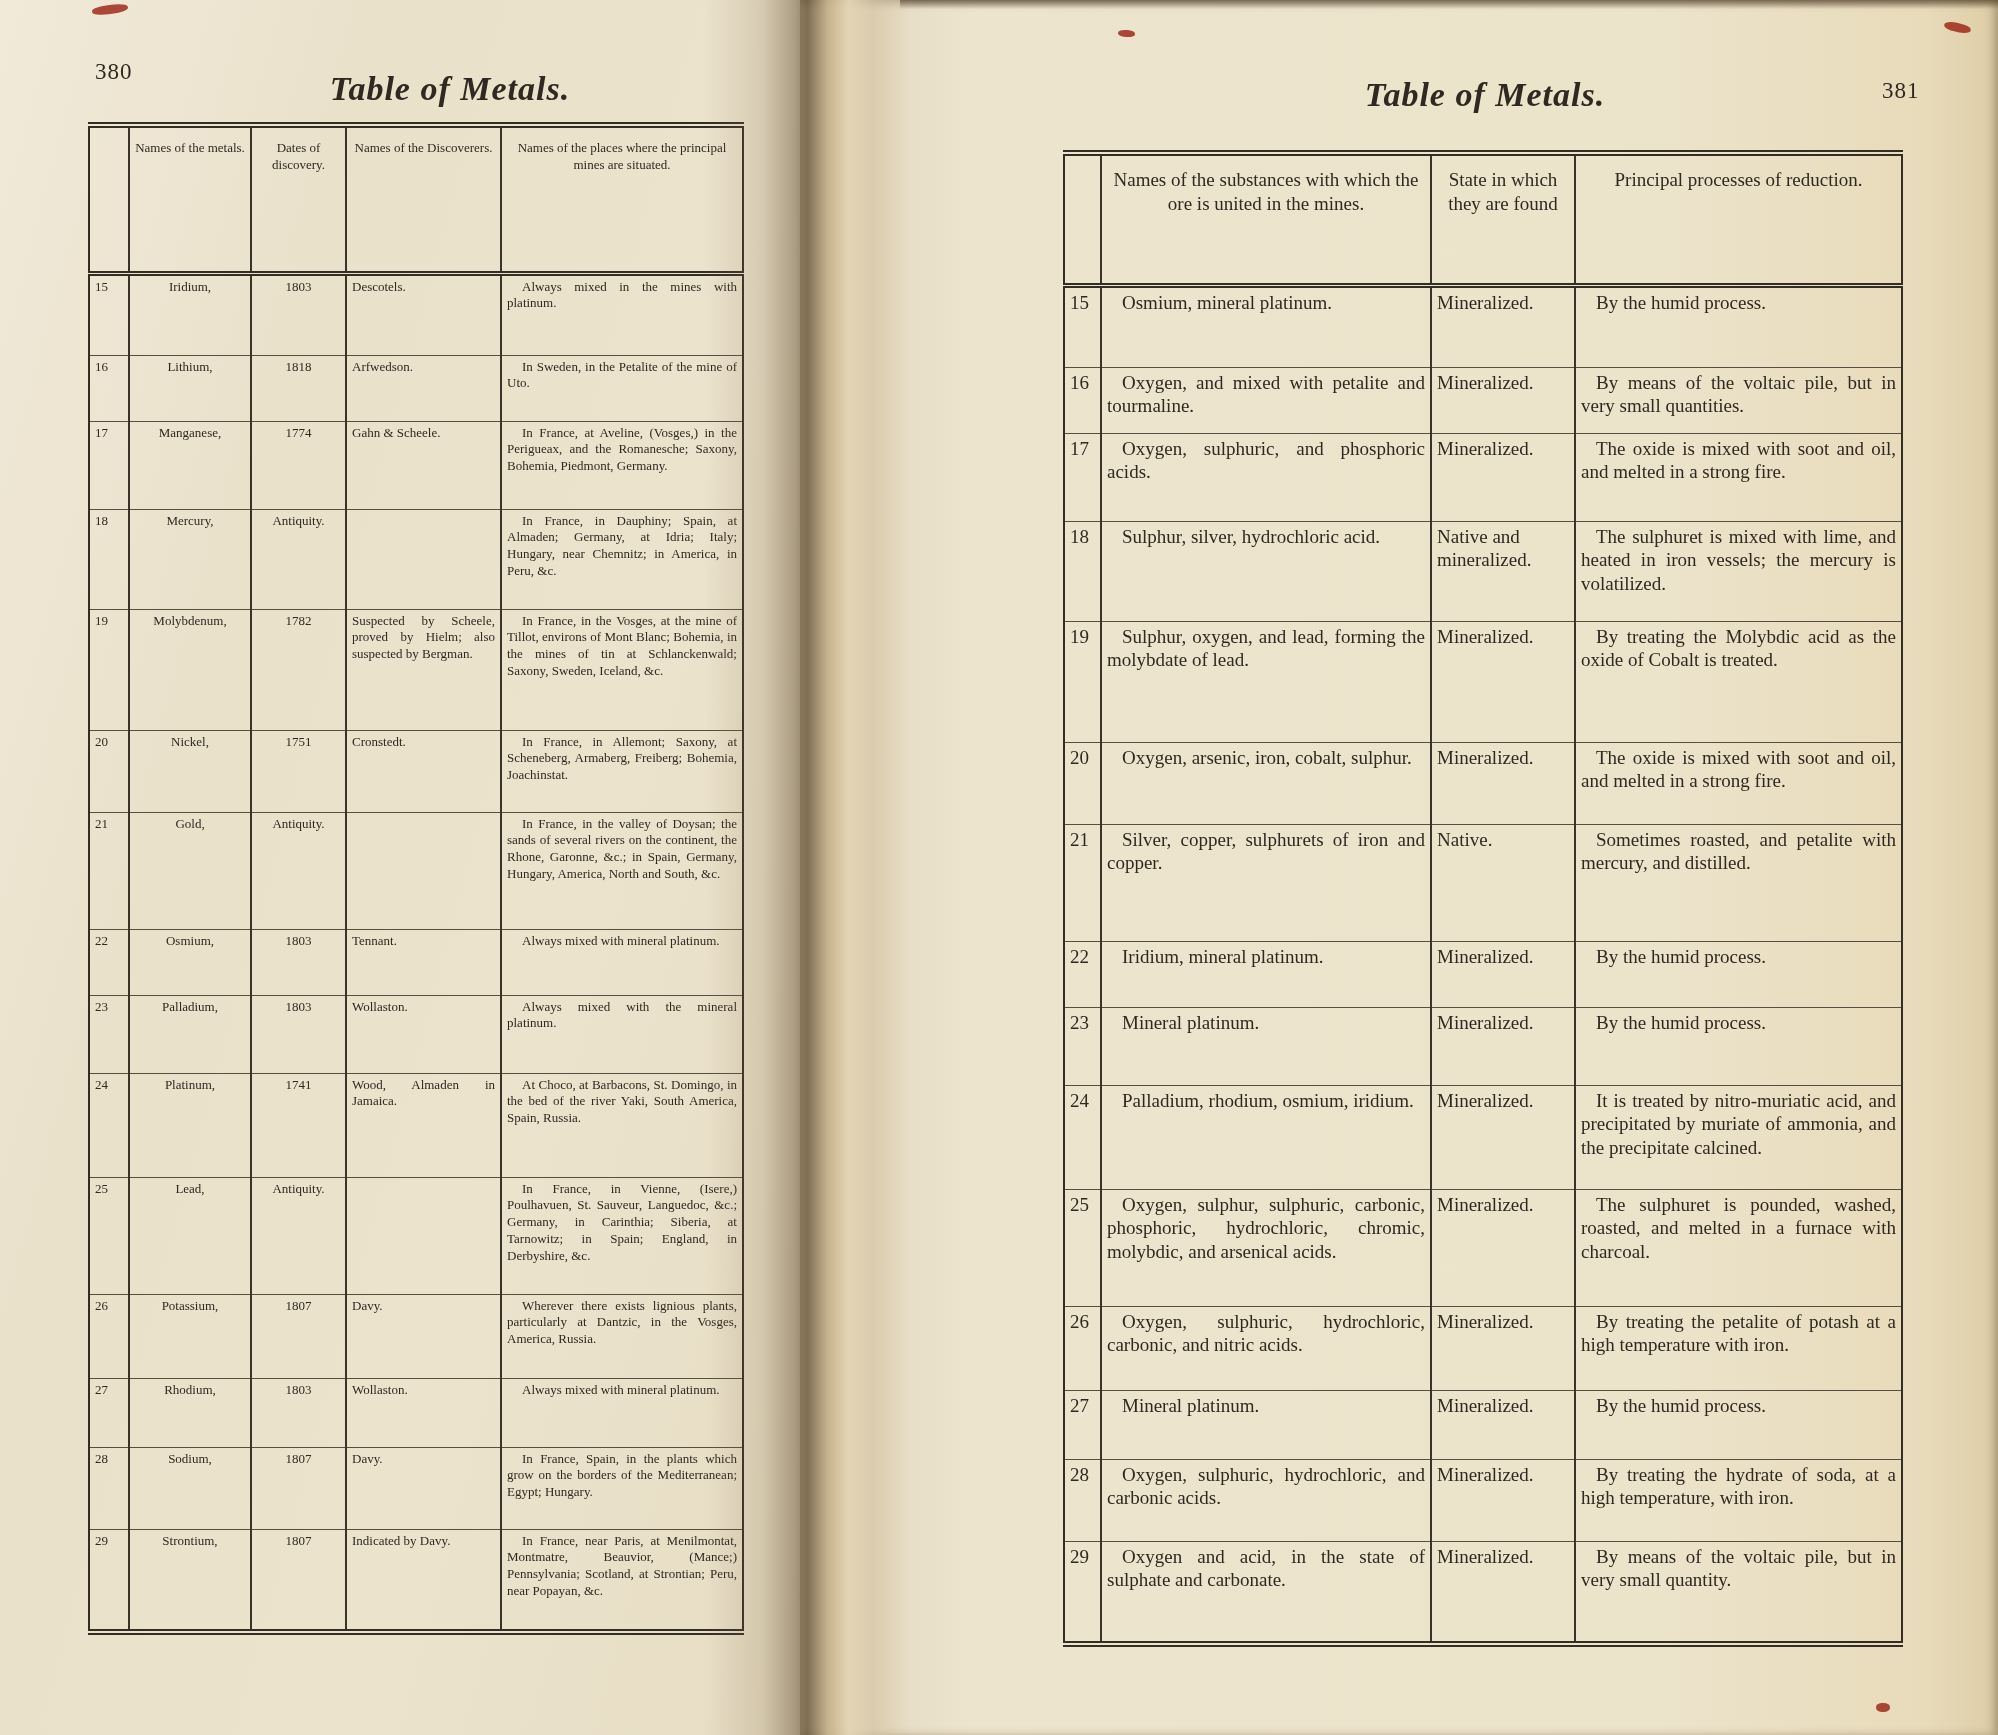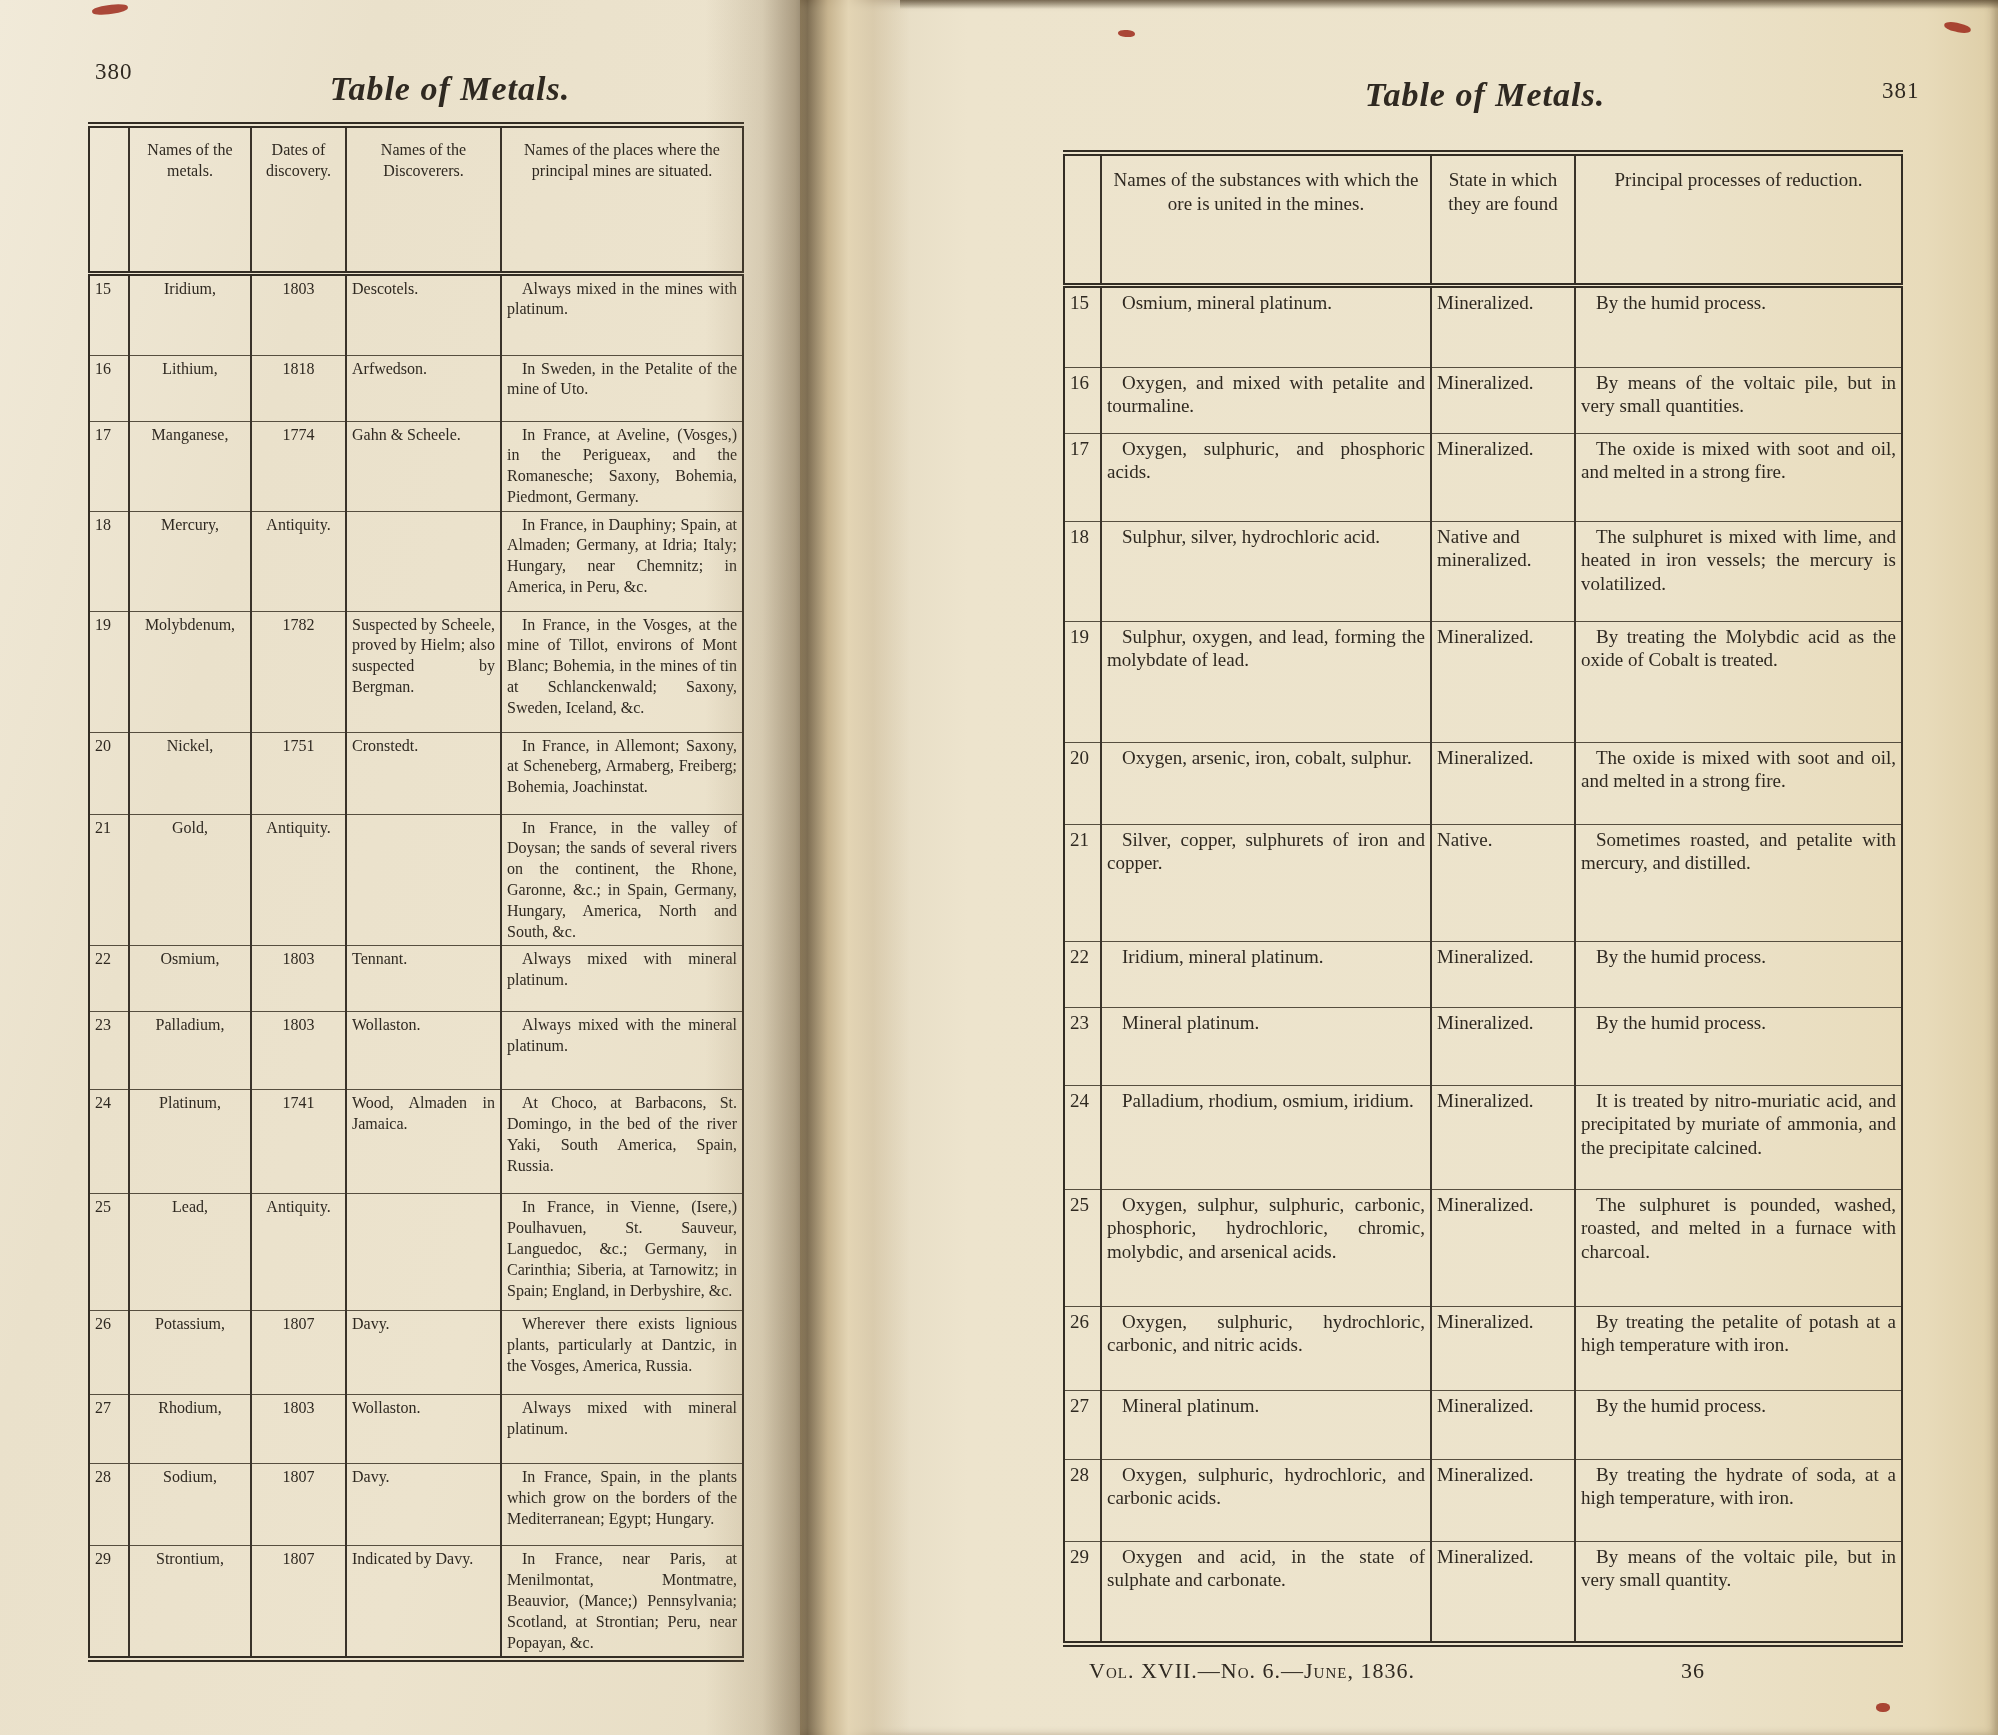--- a/index.html
+++ b/index.html
@@ -49,21 +49,21 @@
   #pn-right{top:78px;left:1082px;}
 
   
   .content-left{padding:122px 58px 0 88px;}
   .content-right{padding:150px 97px 0 263px;}
 
   table.metals{
     border-collapse:collapse;table-layout:fixed;
     color:var(--ink);
   }
-  #tbl-left{width:654px;font-size:16px;line-height:1.3;}
+  #tbl-left{width:654px;font-size:13px;line-height:1.3;}
   #tbl-right{width:838px;font-size:19px;line-height:1.26;}
   table.metals{border:2px solid #332d24;border-top:6px double #332d24;border-bottom:6px double #332d24;}
   table.metals th,table.metals td{
     border-left:2px solid var(--rule);
     border-top:1.5px solid #56four;  
     border-top:1.5px solid #564e3f;
     vertical-align:top;padding:3px 5px;
   }
   table.metals th:first-child,table.metals td:first-child{border-left:none;}
   table.metals thead th{
@@ -337,24 +337,20 @@
             </tr>
             <tr style="height: 103px;">
               <td class="c-num">29</td>
               <td class="c-substances">Oxygen and acid, in the state of sulphate and carbonate.</td>
               <td class="c-state">Mineralized.</td>
               <td class="c-process">By means of the voltaic pile, but in very small quantity.</td>
             </tr>
           </tbody>
       </table>
 
-      <div id="footer-line">
-        <span class="vol">Vol. XVII.—No. 6.—June, 1836.</span>
-        <span class="sig">36</span>
-      </div>
     </div>
   </div>
 
   <div id="gutter"></div>
   <div id="top-edge-right"></div>
   <div class="red-mark" id="rm1"></div>
   <div class="red-mark" id="rm2"></div>
   <div class="red-mark" id="rm3"></div>
   <div class="red-mark" id="rm4"></div>
 </div>

